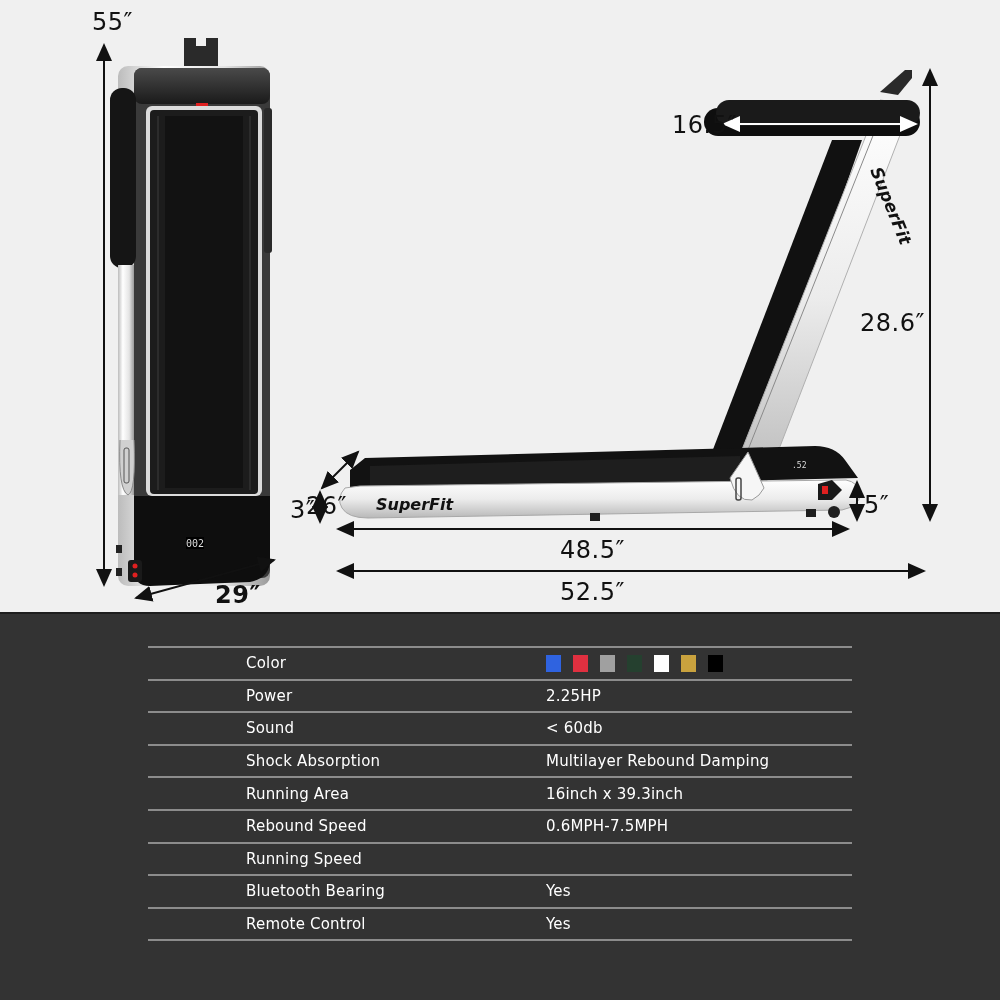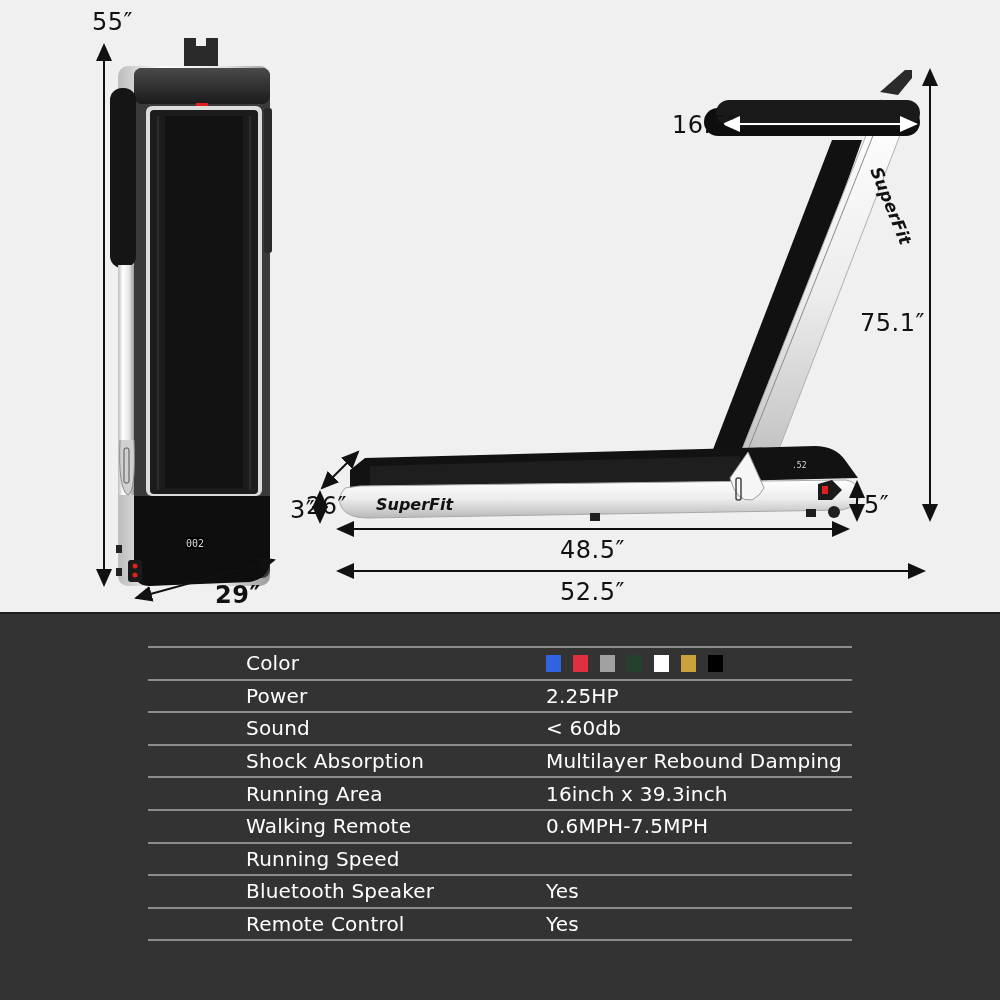--- a/index.html
+++ b/index.html
@@ -26,21 +26,21 @@
     }
     #spec-table {
       position: absolute; left: 148px; top: 32px; width: 704px;
       border-top: 2px solid #8c8c8c;
     }
     .spec-row {
       display: flex; align-items: center;
       height: 32.6px;
       border-bottom: 2px solid #8c8c8c;
       color: #ffffff;
-      font-size: 20px;
+      font-size: 15px;
       font-family: "DejaVu Sans", sans-serif;
       letter-spacing: 0.2px;
     }
     .spec-label { width: 398px; padding-left: 98px; white-space: nowrap; }
     .spec-value { flex: 1; white-space: nowrap; }
     .swatches { display: flex; gap: 12px; align-items: center; }
     .swatch { width: 15px; height: 17px; display: inline-block; }
   </style>
 </head>
 <body>
@@ -166,21 +166,21 @@
 
       <line x1="338" y1="529" x2="848" y2="529" stroke="#111" stroke-width="2" marker-start="url(#arrowStart)" marker-end="url(#arrowEnd)"></line>
 
       <line x1="338" y1="571" x2="924" y2="571" stroke="#111" stroke-width="2" marker-start="url(#arrowStart)" marker-end="url(#arrowEnd)"></line>
     </g>
   </svg>
 
   <span class="dim-label" style="left:92px; top:10px;">55″</span>
   <span class="dim-label" style="left:215px; top:583px;font-weight:bold;">29″</span>
   <span class="dim-label" style="left:660px; top:113px;margin-left:12px;">16.5″</span>
-  <span class="dim-label" style="left:860px; top:311px;">75.1″</span>
+  <span class="dim-label" style="left:860px; top:311px;">28.6″</span>
   <span class="dim-label" style="left:306px; top:446px;margin-top:48px;">26″</span>
   <span class="dim-label" style="left:290px; top:498px;">3″</span>
   <span class="dim-label" style="left:864px; top:493px;">5″</span>
   <span class="dim-label" style="left:560px; top:538px;">48.5″</span>
   <span class="dim-label" style="left:560px; top:580px;">52.5″</span>
 </div>
 
 <div id="spec-panel">
   <div id="spec-table">
     <div class="spec-row">
@@ -205,28 +205,28 @@
     </div>
     <div class="spec-row">
       <span class="spec-label">Shock Absorption</span>
       <span class="spec-value">Multilayer Rebound Damping</span>
     </div>
     <div class="spec-row">
       <span class="spec-label">Running Area</span>
       <span class="spec-value">16inch x 39.3inch</span>
     </div>
     <div class="spec-row">
-      <span class="spec-label">Walking Remote</span>
+      <span class="spec-label">Rebound Speed</span>
       <span class="spec-value">0.6MPH-7.5MPH</span>
     </div>
     <div class="spec-row">
       <span class="spec-label">Running Speed</span>
     </div>
     <div class="spec-row">
-      <span class="spec-label">Bluetooth Speaker</span>
+      <span class="spec-label">Bluetooth Bearing</span>
       <span class="spec-value">Yes</span>
     </div>
     <div class="spec-row">
       <span class="spec-label">Remote Control</span>
       <span class="spec-value">Yes</span>
     </div>
   </div>
 </div>
 
 </body></html>

